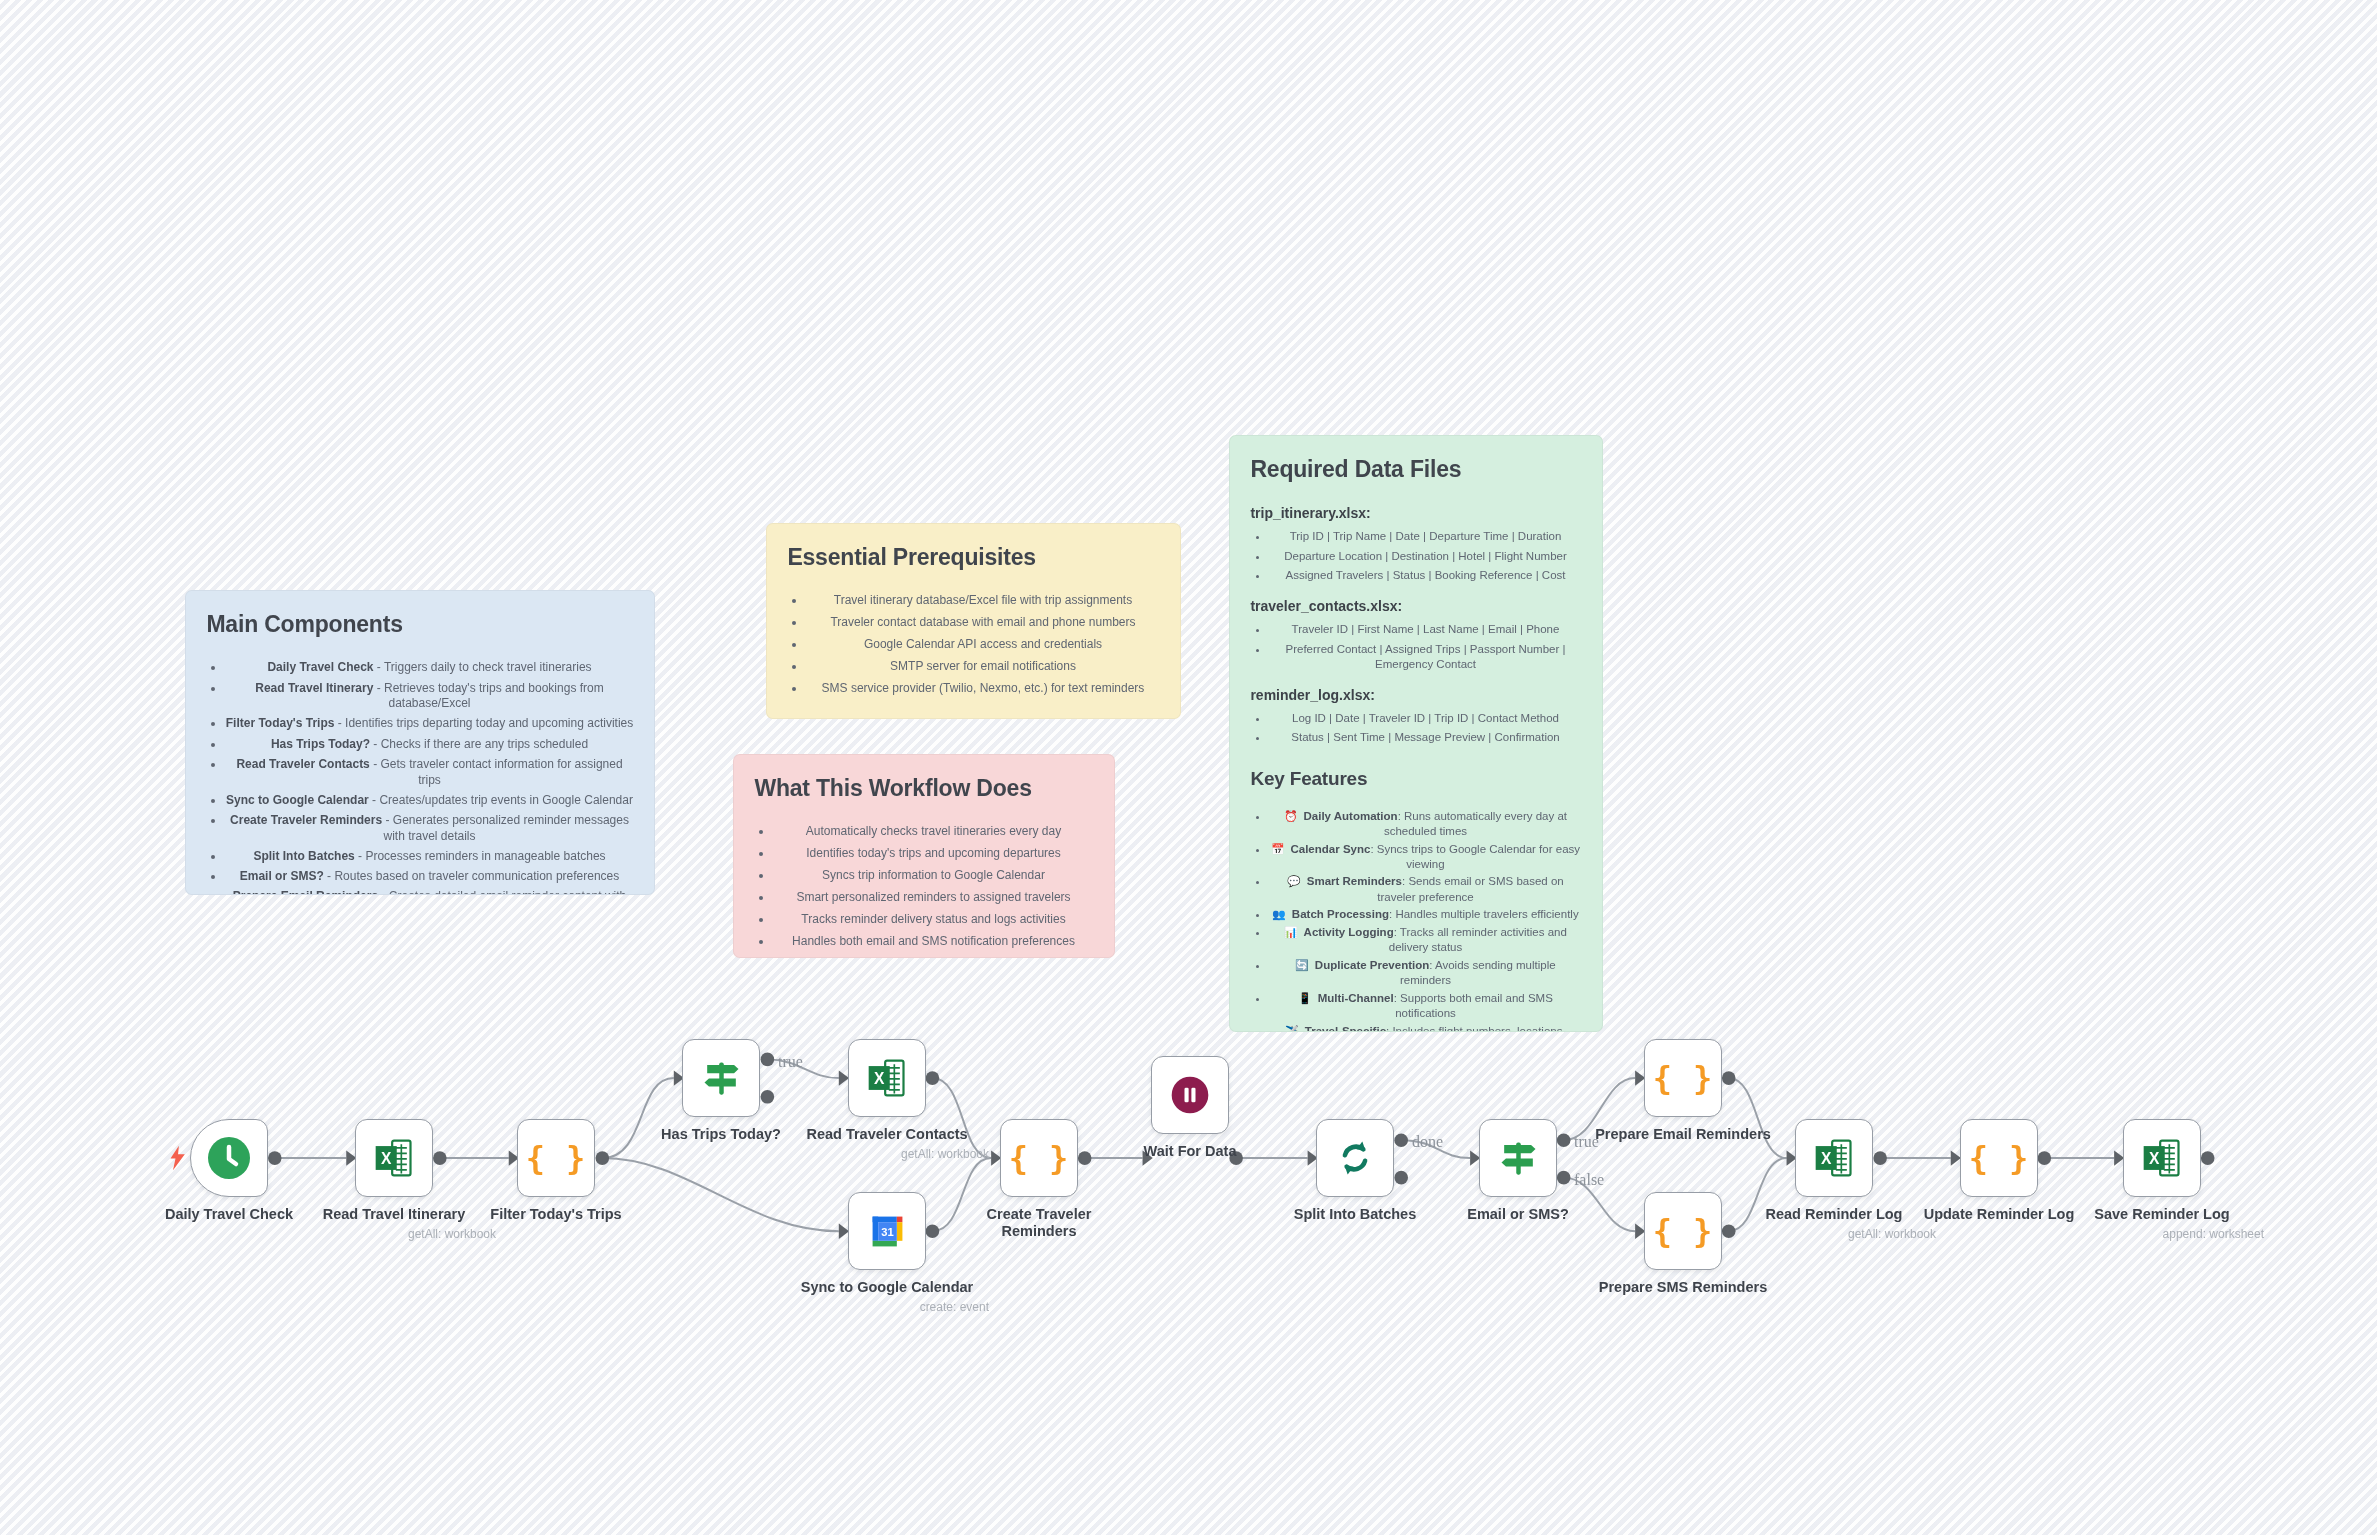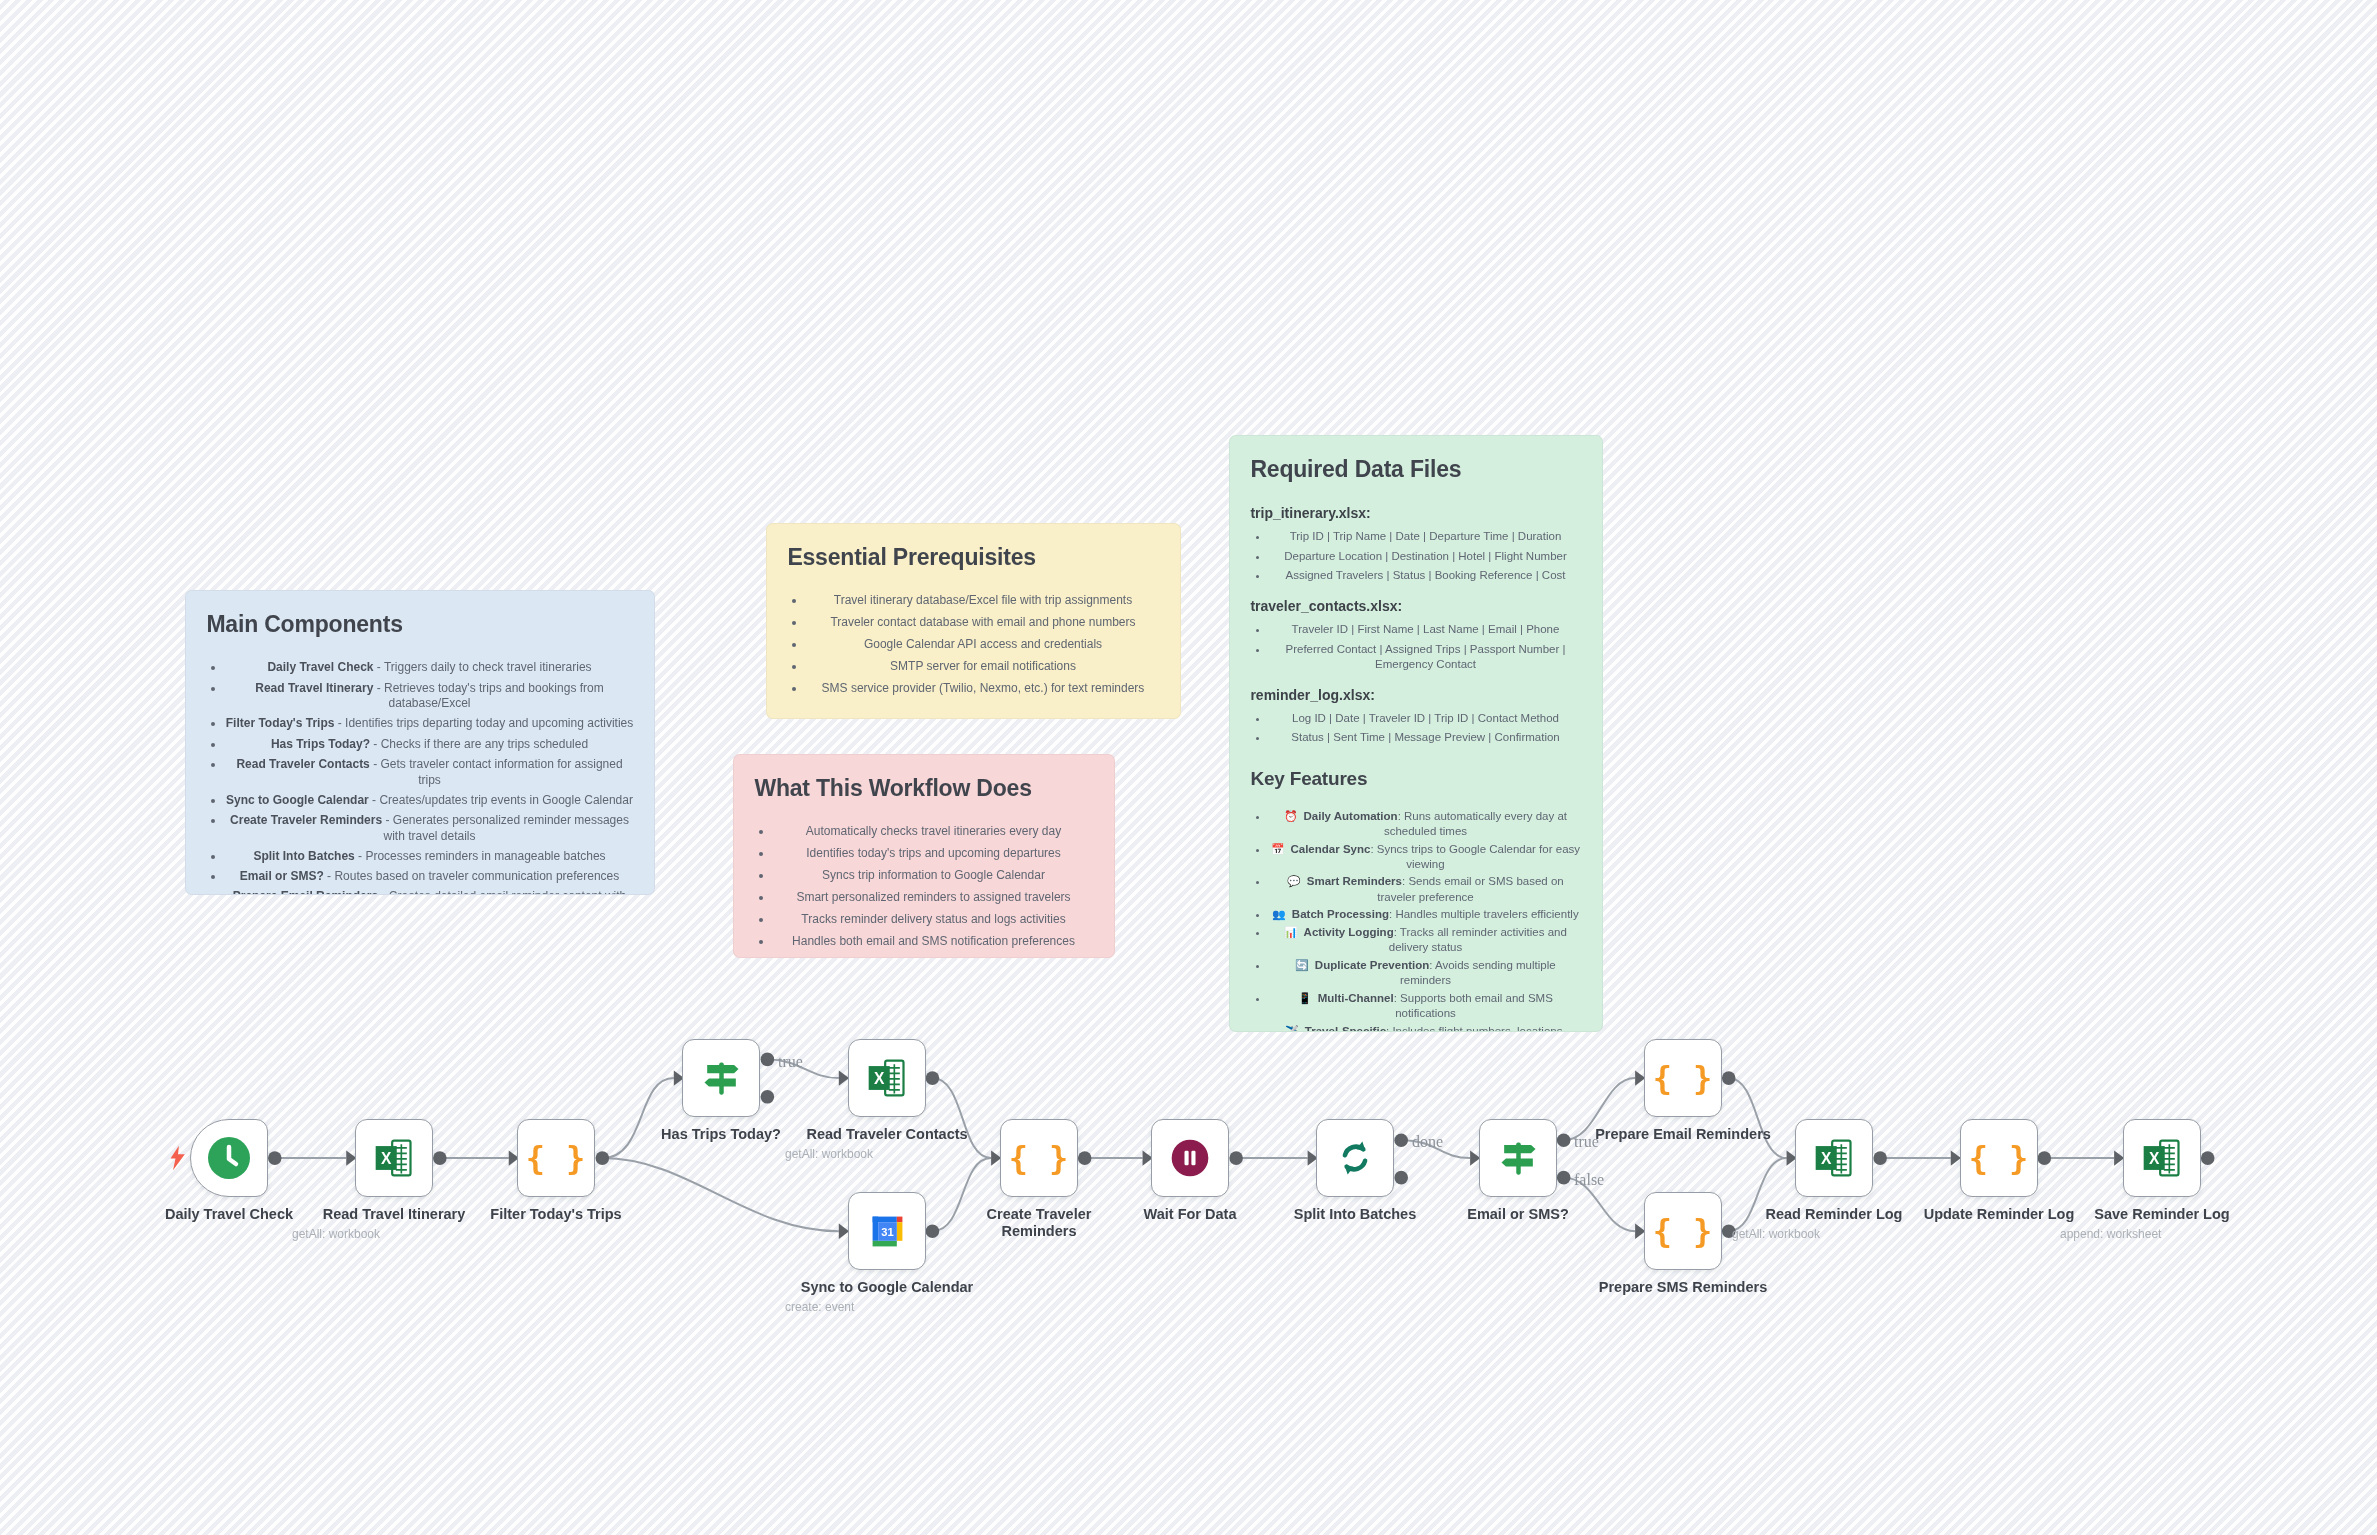--- a/index.html
+++ b/index.html
@@ -28,21 +28,21 @@
   
   .node{position:absolute;width:78px;height:78px;}
   .nbox{width:78px;height:78px;background:#fff;border:1.7px solid #979da6;border-radius:12px;
     box-sizing:border-box;display:flex;align-items:center;justify-content:center;
     box-shadow:0 1.7px 4.3px rgba(70,76,90,0.10);}
   .node.trigger .nbox{border-radius:39px 12px 12px 39px;}
   .nlabel{position:absolute;top:87px;left:50%;transform:translateX(-50%);width:221px;
     text-align:center;font-size:14.5px;font-weight:600;color:#3e434b;line-height:1.2;}
   .nlabel.narrow{width:145px;}
   .nsub{position:absolute;top:108px;left:50%;transform:translateX(-50%);width:204px;
-    text-align:left;font-size:12px;color:#abb0b7;}
+    text-align:right;font-size:12px;color:#abb0b7;}
   .code-braces{font-family:"DejaVu Sans Mono",monospace;font-size:32px;font-weight:bold;
     color:#f59b25;letter-spacing:0.9px;}
   .edge-label{position:absolute;font-size:16px;color:#8d939b;font-family:Liberation Serif, serif;}
   svg.edges{position:absolute;left:0;top:0;pointer-events:none;}
 </style>
 </head>
 <body>
 
 <div class="canvas">
 
@@ -265,21 +265,21 @@
     <div class="nsub">create: event</div>
   </div>
 
   <div class="node" style="left:1000px;top:1119px">
     <div class="nbox">
         <div class="code-braces">{ }</div>
       </div>
     <div class="nlabel narrow">Create Traveler Reminders</div>
   </div>
 
-  <div class="node" style="left:1151px;top:1119px">
+  <div class="node" style="left:1151px;top:1056px">
     <div class="nbox">
         <svg width="44" height="44" viewBox="0 0 48 48">
       <circle cx="24" cy="24" r="20" fill="#8d1c4e"></circle>
       <rect x="18" y="16" width="4.5" height="16" rx="1.5" fill="#fff"></rect>
       <rect x="25.5" y="16" width="4.5" height="16" rx="1.5" fill="#fff"></rect>
     </svg>
       </div>
     <div class="nlabel">Wait For Data</div>
   </div>
 

